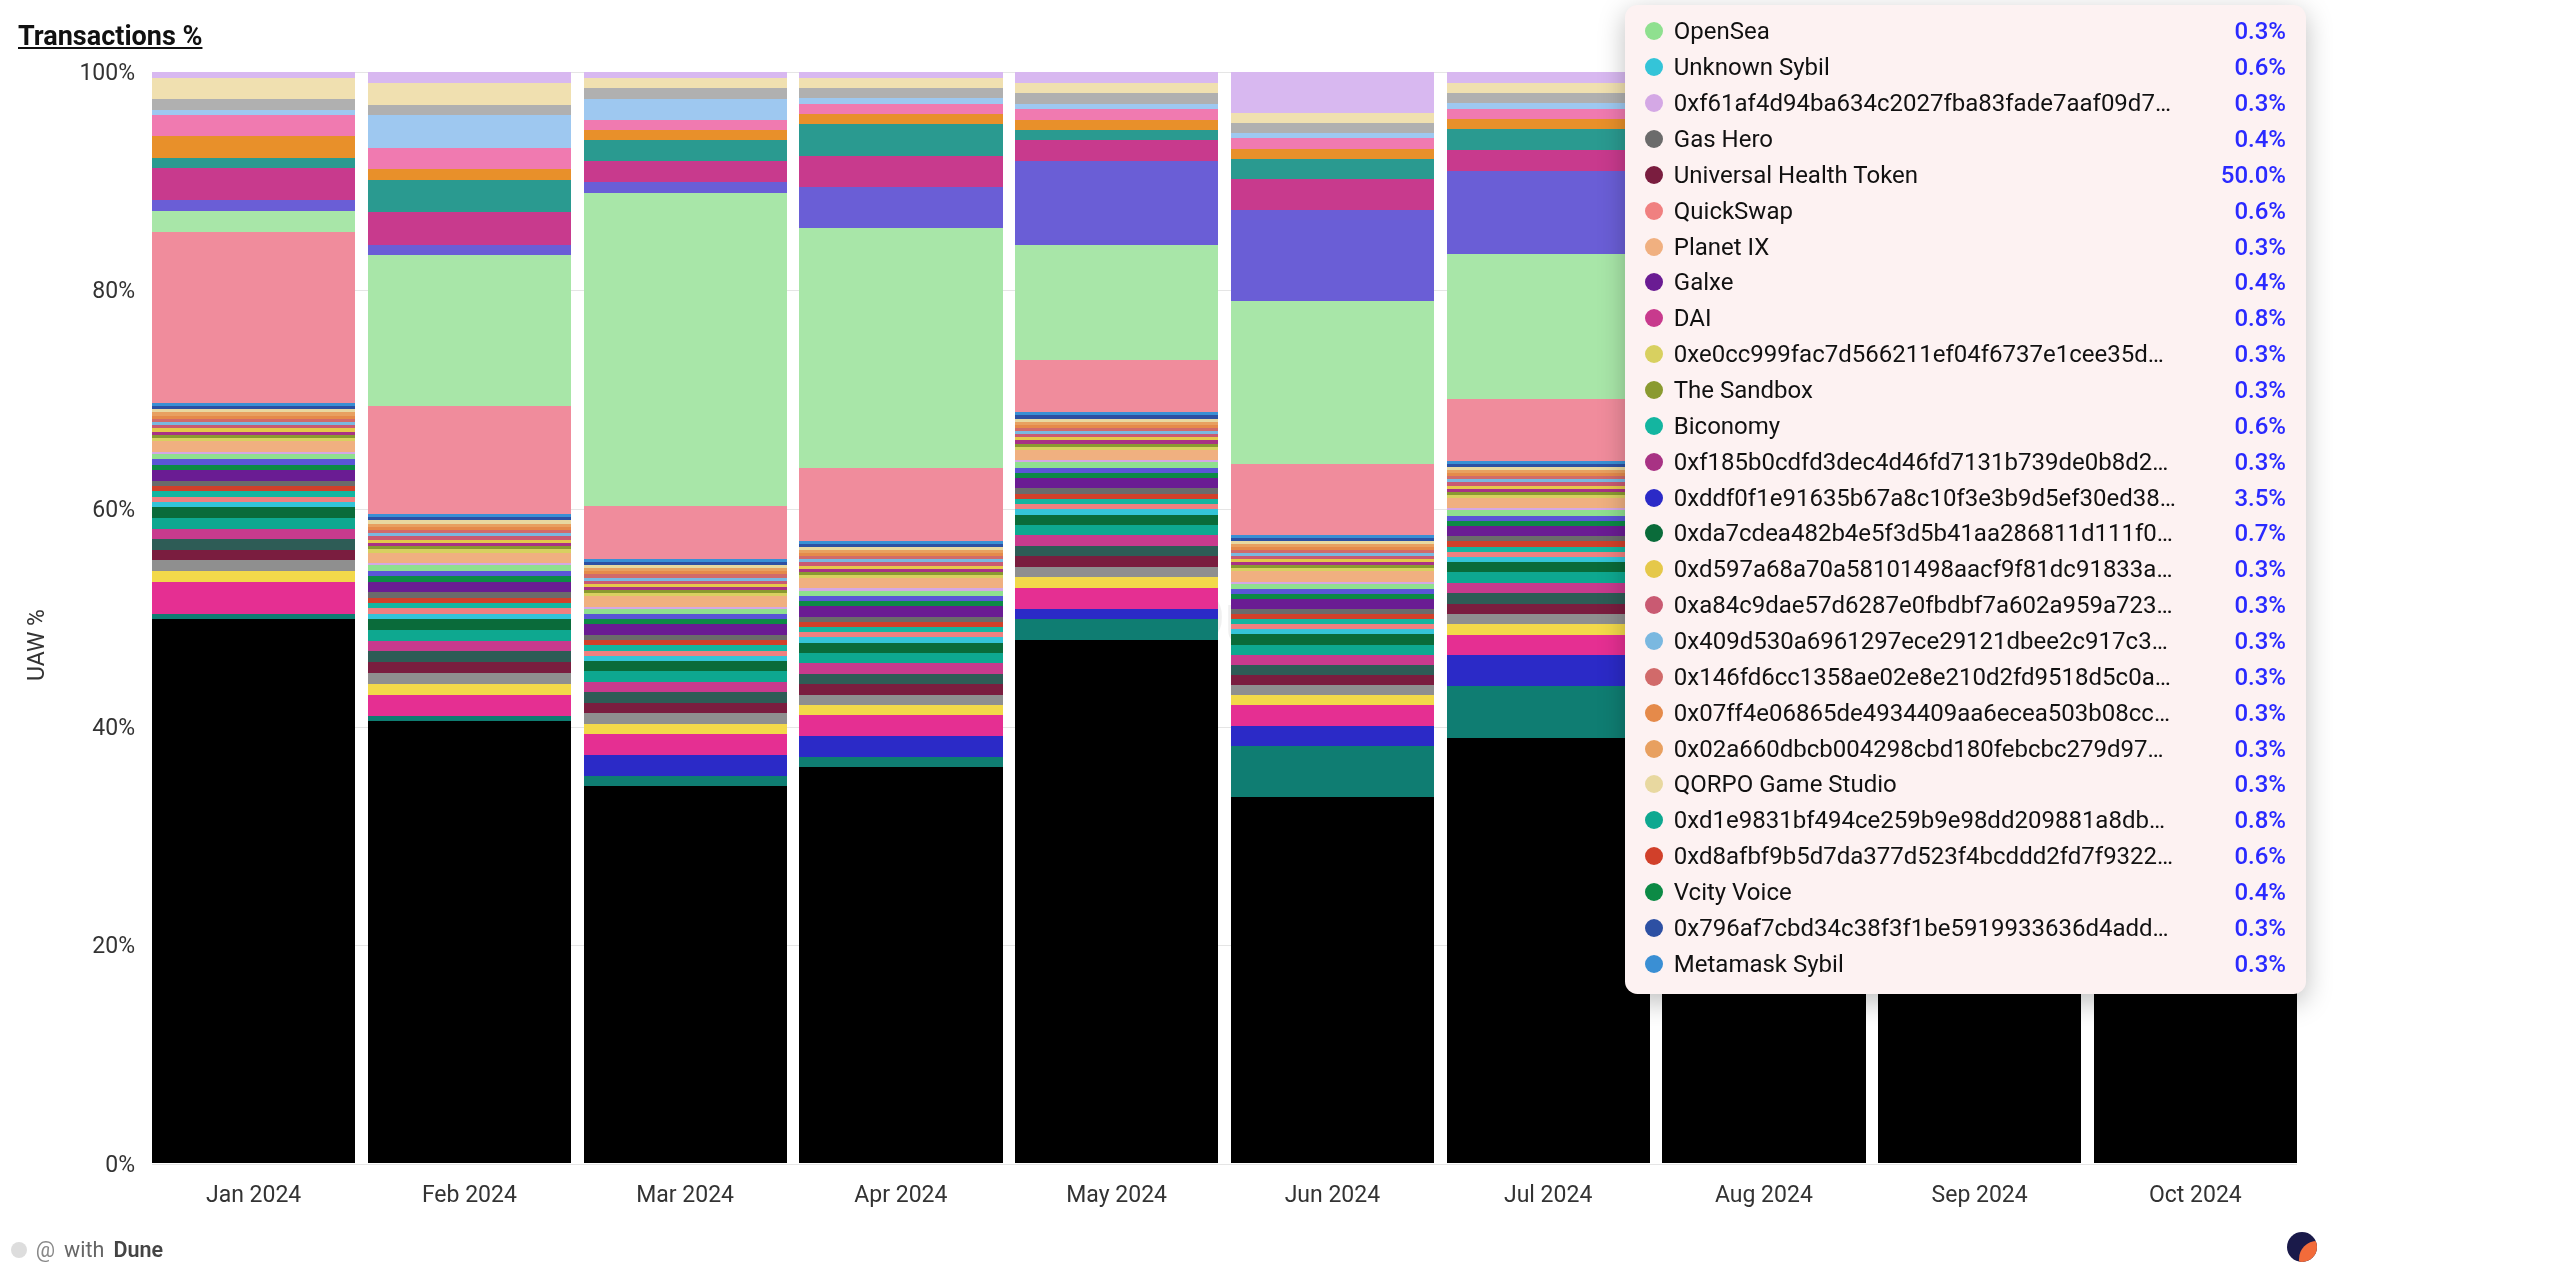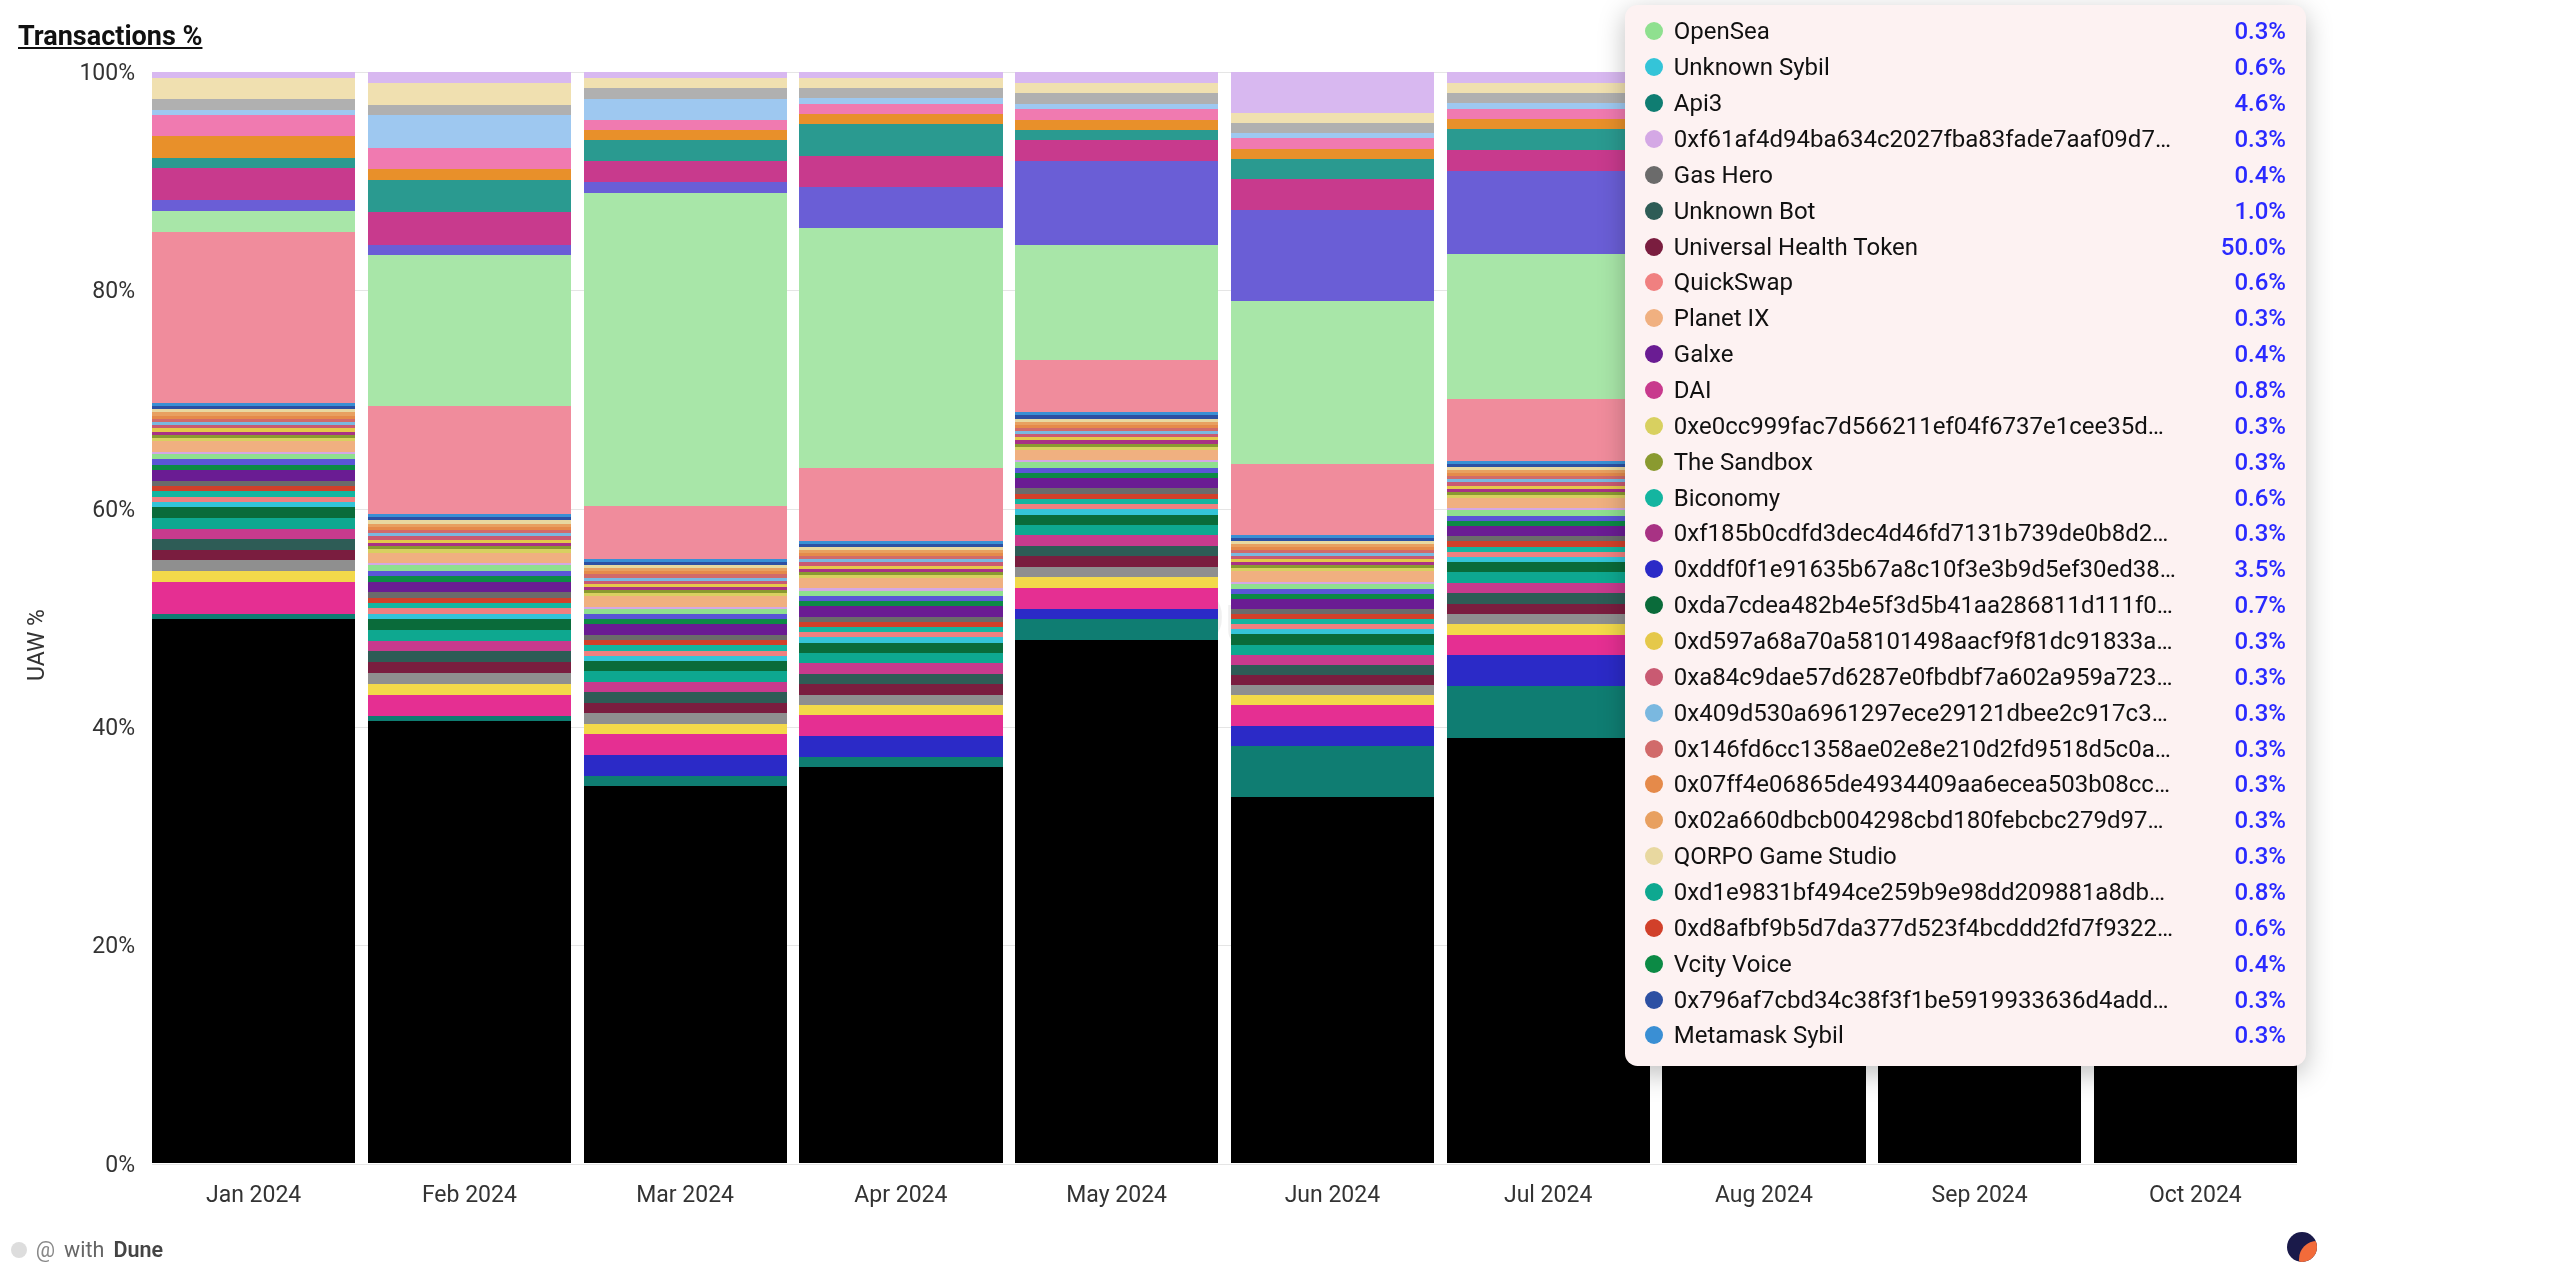--- a/index.html
+++ b/index.html
@@ -552,45 +552,31 @@
       </div>
       <div class="row">
         <div class="left">
           <span class="swatch" style="background: rgb(52, 196, 216);"></span>
           <span class="name">Unknown Sybil</span>
         </div>
         <span class="val">0.6%</span>
       </div>
       <div class="row">
         <div class="left">
-          <span class="swatch" style="background: rgb(15, 125, 114);"></span>
-          <span class="name">Api3</span>
-        </div>
-        <span class="val">4.6%</span>
-      </div>
-      <div class="row">
-        <div class="left">
           <span class="swatch" style="background: rgb(212, 168, 229);"></span>
           <span class="name">0xf61af4d94ba634c2027fba83fade7aaf09d700bc</span>
         </div>
         <span class="val">0.3%</span>
       </div>
       <div class="row">
         <div class="left">
           <span class="swatch" style="background: rgb(107, 107, 107);"></span>
           <span class="name">Gas Hero</span>
         </div>
         <span class="val">0.4%</span>
-      </div>
-      <div class="row">
-        <div class="left">
-          <span class="swatch" style="background: rgb(46, 92, 86);"></span>
-          <span class="name">Unknown Bot</span>
-        </div>
-        <span class="val">1.0%</span>
       </div>
       <div class="row">
         <div class="left">
           <span class="swatch" style="background: rgb(122, 29, 63);"></span>
           <span class="name">Universal Health Token</span>
         </div>
         <span class="val">50.0%</span>
       </div>
       <div class="row">
         <div class="left">

